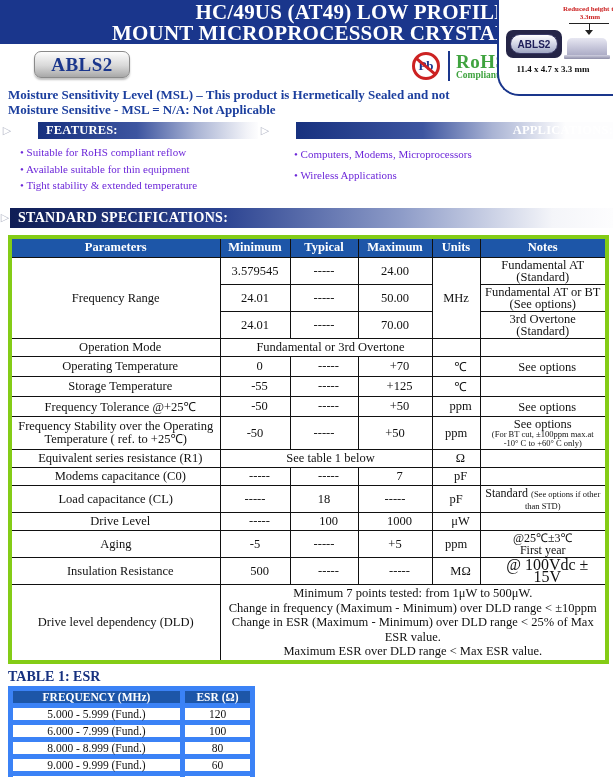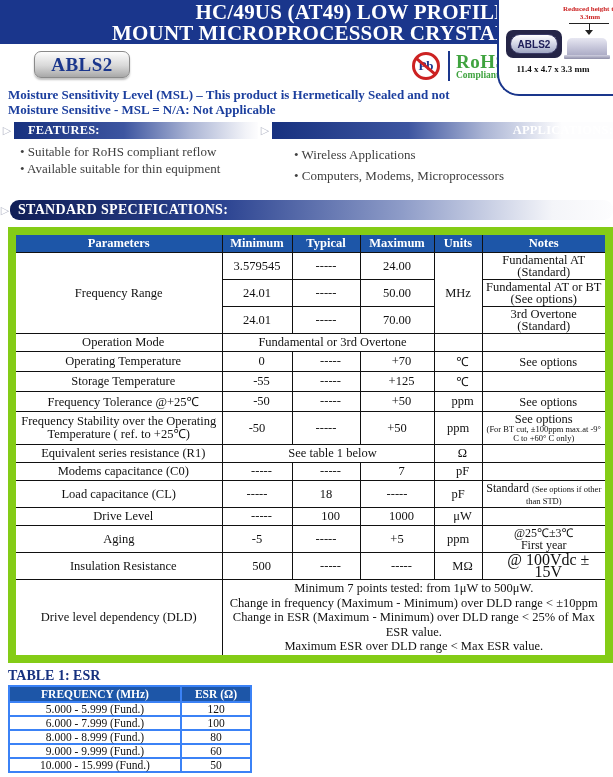--- a/index.html
+++ b/index.html
@@ -52,52 +52,52 @@
   .msl { margin:2px 0 0 8px; width:445px; font-size:13px; font-weight:bold; color:#1c3f9e; line-height:15px; }
 
   
   .section-row { display:flex; margin-top:5px; }
   .col-left { width:258px; }
   .col-right { flex:1; }
   .bar-line { display:flex; align-items:center; }
   .chevron { width:14px; font-size:11px; color:#b3b7c6; text-align:center; flex:0 0 14px;
     font-family:"DejaVu Sans", sans-serif; }
   .section-bar { flex:1; height:17px; line-height:17px; color:#fff; font-weight:bold; font-size:12.5px;
-    padding-left:14px; letter-spacing:0.2px;
-    background:linear-gradient(90deg,#17317f 0%,#3d55a0 45%,#aab4d4 72%,#f2f3f8 95%,#fdfdfe 100%); }
+    padding-left:8px; letter-spacing:0.2px;
+    background:linear-gradient(90deg,#17317f 0%,#3d55a0 45%,#aab4d4 72%,#f2f3f8 95%,#fdfdfe 100%);margin-left:24px; }
   .col-right .section-bar { background:linear-gradient(90deg,#17317f 0%,#3d55a0 40%,#aab4d4 62%,#fdfdfe 85%);text-align:right; }
   ul.bullets { list-style:none; margin:5px 0 0 20px; }
-  ul.bullets li { font-size:13px; color:#404040; line-height:16.5px; }
+  ul.bullets li { font-size:11px; color:#6d28d9; line-height:16.5px; }
   ul.bullets li::before { content:"• "; }
   .col-right ul.bullets { margin-left:36px; }
   .col-right ul.bullets li { line-height:21px; }
 
   .spec-heading-row { display:flex; align-items:center; margin-top:14px; }
   .spec-heading-row .chevron { flex:0 0 10px; width:10px; }
   .spec-bar { flex:1; height:20px; line-height:20px; color:#fff; font-weight:bold; font-size:14px;
     padding-left:8px; letter-spacing:0.3px;
-    background:linear-gradient(90deg,#101e56 0%,#2b4391 35%,#8e9cc8 65%,#f4f5f9 90%,#fdfdfe 100%);border-radius:9px; }
+    background:linear-gradient(90deg,#101e56 0%,#2b4391 35%,#8e9cc8 65%,#f4f5f9 90%,#fdfdfe 100%); }
 
   
   table.spec { border-collapse:collapse; table-layout:fixed; width:597px; margin:7px 0 0 8px;
-    border:8px solid #84cc16; }
+    border:4px solid #84cc16; }
   table.spec th, table.spec td { border:1px solid #111; text-align:center; vertical-align:middle;
     font-size:12.5px; color:#111; padding:1px 3px; }
   table.spec th { background:#1d56a8; color:#fff; font-weight:bold; font-size:12.5px; height:21px; }
   td.note-cell { font-size:11px; line-height:12px; }
   .note-small { font-size:8.5px; line-height:9px; display:block; }
   tr.freq-sub td { height:26px; }
   tr.std td { height:17px;padding-left:12px; }
   td.dld-cell { text-align:left; font-size:12.5px; line-height:14.5px; padding:2px 4px 2px 6px; }
   td.param-cell { line-height:13.5px; }
 
   
   .table1-label { margin:5px 0 1px 8px; font-size:14px; font-weight:bold; color:#16317f; }
   table.esr { border-collapse:collapse; table-layout:fixed; width:242px; margin-left:8px; border:2px solid #111; }
-  table.esr th, table.esr td { border:2px solid #3b82f6; text-align:center; font-size:11.5px; color:#111; padding:0 2px; }
+  table.esr th, table.esr td { border:5px solid #3b82f6; text-align:center; font-size:11.5px; color:#111; padding:0 2px; }
   table.esr th { background:#1d56a8; color:#fff; height:16px; font-size:11.5px; }
   table.esr td { height:14px; }
 </style>
 </head>
 <body>
 
 <div class="page">
 
   <div class="banner">
     <div class="t1">HC/49US (AT49) LOW PROFILE SURFACE</div>
@@ -136,30 +136,31 @@
 
   <div class="section-row">
     <div class="col-left">
       <div class="bar-line">
         <span class="chevron">▷</span>
         <div class="section-bar">FEATURES:</div>
       </div>
       <ul class="bullets">
         <li>Suitable for RoHS compliant reflow</li>
         <li>Available suitable for thin equipment</li>
+        <li>Tight stability &amp; extended temperature</li>
       </ul>
     </div>
     <div class="col-right">
       <div class="bar-line">
         <span class="chevron">▷</span>
         <div class="section-bar">APPLICATIONS:</div>
       </div>
       <ul class="bullets">
+        <li>Computers, Modems, Microprocessors</li>
         <li>Wireless Applications</li>
-        <li>Computers, Modems, Microprocessors</li>
       </ul>
     </div>
   </div>
 
   <div class="spec-heading-row">
     <span class="chevron">▷</span>
     <div class="spec-bar">STANDARD SPECIFICATIONS:</div>
   </div>
 
   <table class="spec">
@@ -231,21 +232,21 @@
       <td class="note-cell">See options</td>
     </tr>
     <tr>
       <td class="param-cell">Frequency Stability over the Operating Temperature ( ref. to +25℃)</td>
       <td>-50</td>
       <td>-----</td>
       <td>+50</td>
       <td>ppm</td>
       <td class="note-cell">
         <span>See options</span>
-        <span class="note-small">(For BT cut, ±100ppm max.at -9° C to +60° C only)</span>
+        <span class="note-small">(For BT cut, ±100ppm max.at -10° C to +60° C only)</span>
       </td>
     </tr>
     <tr class="std">
       <td>Equivalent series resistance (R1)</td>
       <td colspan="3">See table 1 below</td>
       <td>Ω</td>
       <td class="note-cell"></td>
     </tr>
     <tr class="std">
       <td>Modems capacitance (C0)</td>

